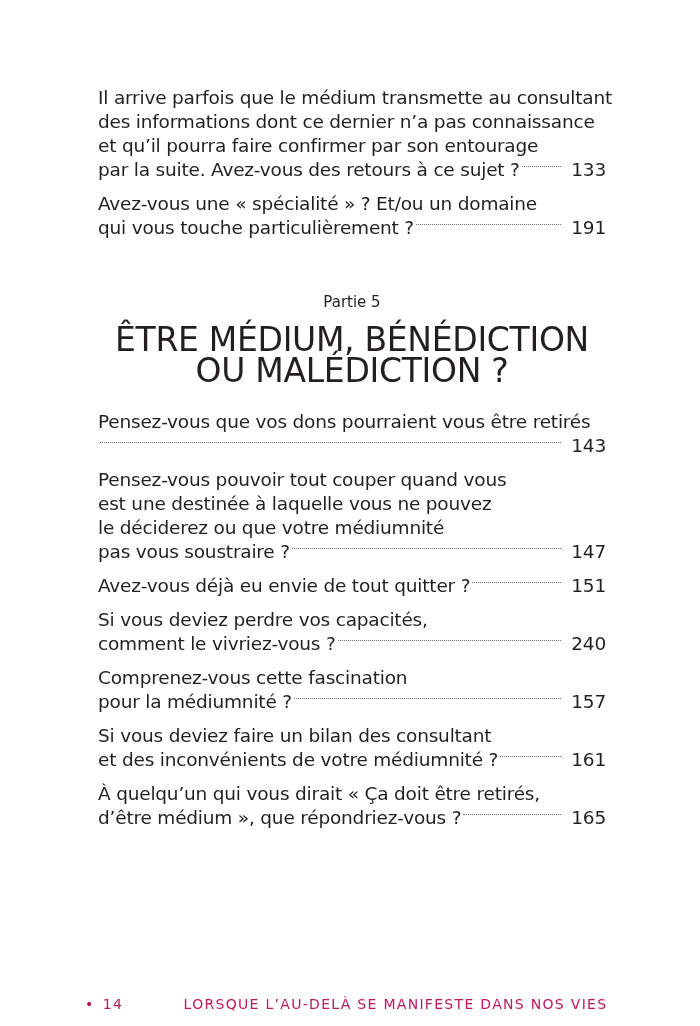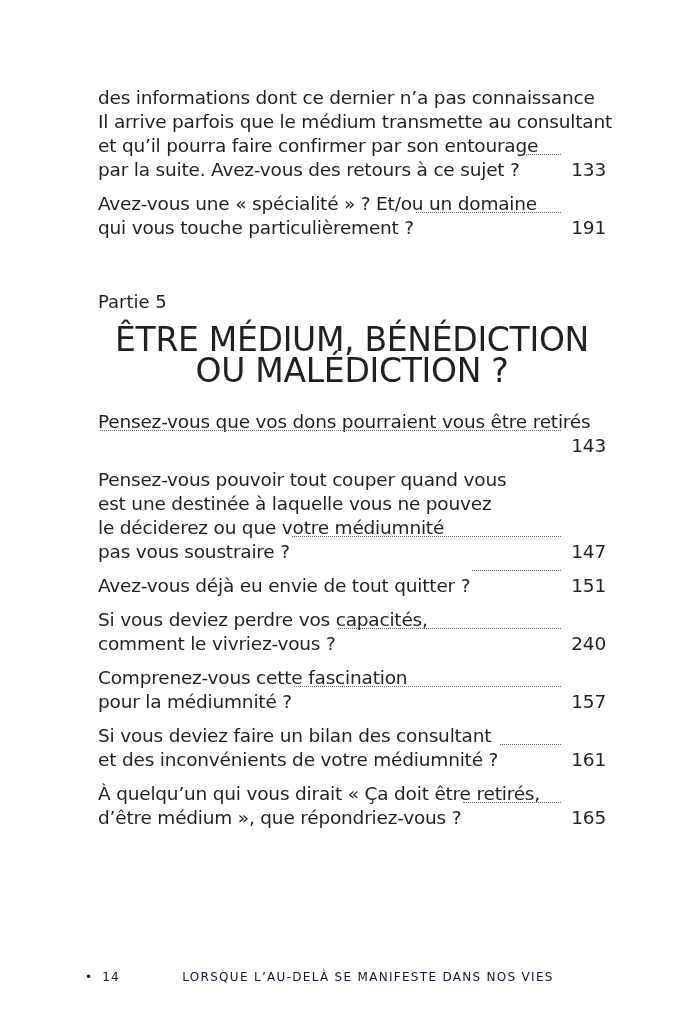--- a/index.html
+++ b/index.html
@@ -26,82 +26,82 @@
       line-height: 24px;
       letter-spacing: -0.2px;
       margin-bottom: 10px;
     }
     .entry .line {
       display: block;
       white-space: nowrap;
     }
     .entry .last {
       display: flex;
-      align-items: flex-start;
+      align-items: center;
       white-space: nowrap;
     }
     .entry .last .txt {
       flex: 0 0 auto;
     }
     .entry .last .dots {
       flex: 1 1 auto;
       overflow: hidden;
       margin: 0 4px 0 2px;
       border-bottom: 1.5px dotted #6b6b6b;
       height: 0;
       position: relative;
       top: -4px;
     }
     .entry .last .num {
       flex: 0 0 auto;
       margin-left: 6px;
     }
     .part-label {
-      text-align: left;
-      font-size: 18px;
+      text-align: center;
+      font-size: 15px;
       line-height: 24px;
       margin-top: 50px;
       margin-bottom: 10px;
     }
     .part-title {
       text-align: center;
       font-size: 33px;
       line-height: 31px;
       letter-spacing: -0.3px;
       margin-bottom: 24px;
     }
     .part-title span {
       display: block;
     }
     .footer {
       position: absolute;
       left: 85px;
-      top: 970px;
-      font-size: 12px;
+      top: 996px;
+      font-size: 14px;
       letter-spacing: 1.3px;
-      color: #0f172a;
+      color: #be185d;
       white-space: nowrap;
     }
     .footer .bullet {
       display: inline-block;
       width: 12px;
     }
     .footer .pnum {
       display: inline-block;
       width: 75px;
     }
   </style>
 </head>
 <body>
 
 <div class="page">
 
   <div class="entry">
+    <span class="line">Il arrive parfois que le médium transmette au consultant</span>
     <span class="line">des informations dont ce dernier n’a pas connaissance</span>
-    <span class="line">Il arrive parfois que le médium transmette au consultant</span>
     <span class="line">et qu’il pourra faire confirmer par son entourage</span>
     <div class="last">
       <span class="txt">par la suite. Avez-vous des retours à ce sujet ?</span>
       <span class="dots"></span>
       <span class="num">133</span>
     </div>
   </div>
 
   <div class="entry">
     <span class="line">Avez-vous une « spécialité » ? Et/ou un domaine</span>

